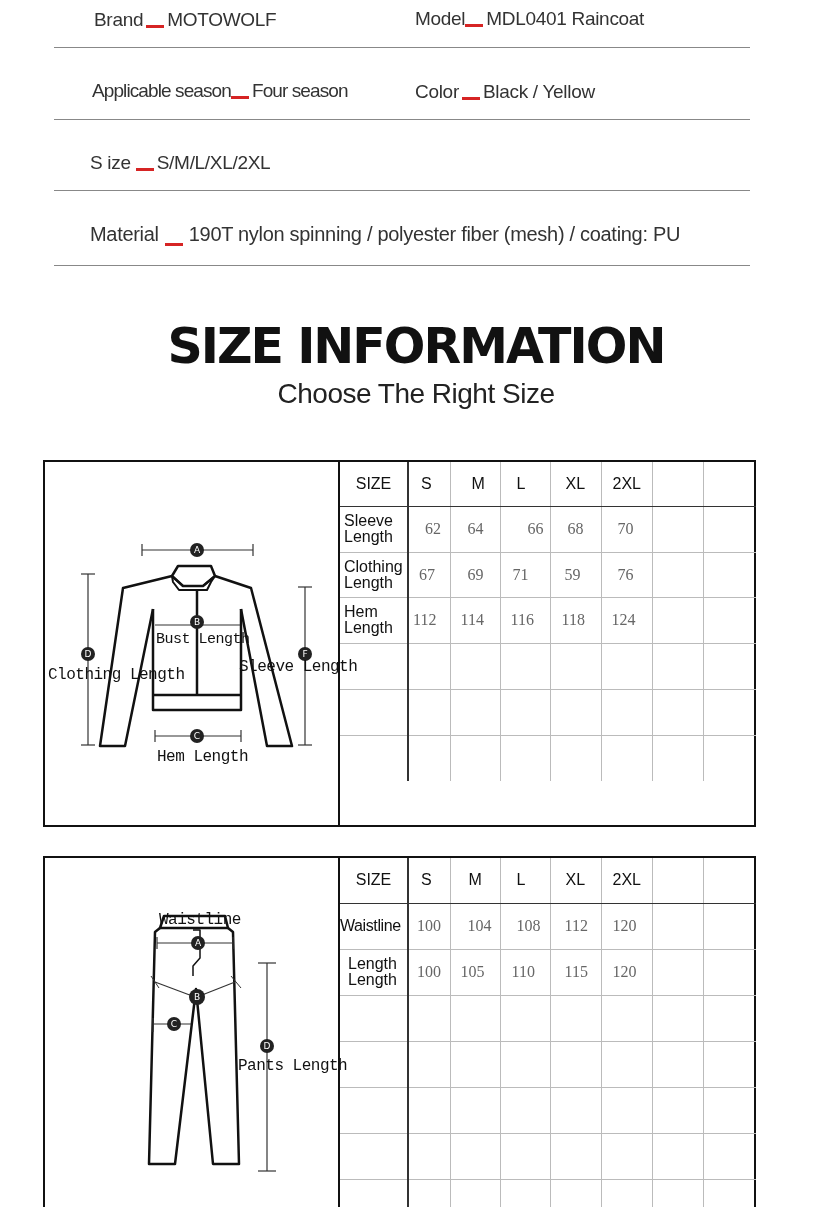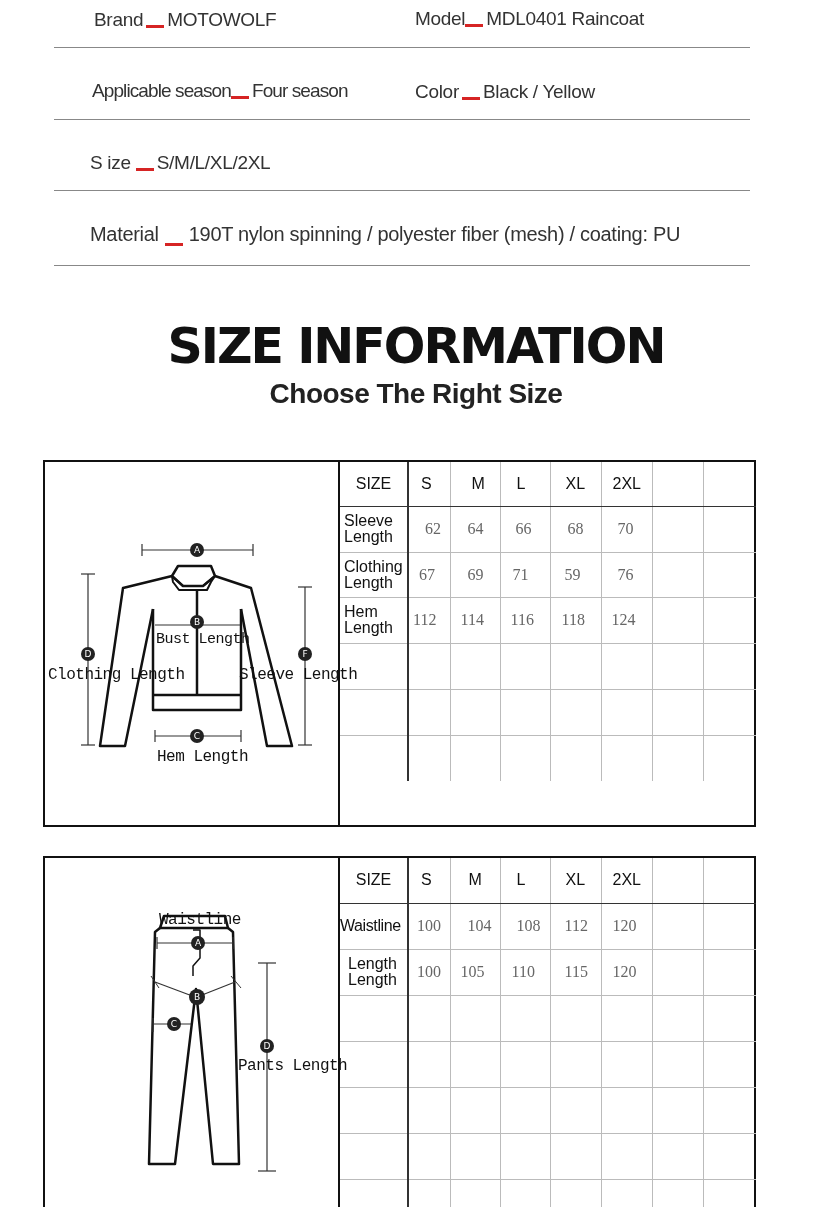--- a/index.html
+++ b/index.html
@@ -6,21 +6,21 @@
   html, body { width: 832px; height: 1207px; background: #ffffff; overflow: hidden; }
   body { position: relative; font-family: "Liberation Sans", "DejaVu Sans", sans-serif; color: #222; }
 
   .spec-row { position: absolute; left: 54px; width: 696px; border-bottom: 1px solid #888; }
   .spec-item { position: absolute; font-size: 19px; color: #333; white-space: nowrap; letter-spacing: -0.3px; }
   .spec-label { display: inline; }
   .dash { display: inline-block; width: 18px; height: 3px; background: #d62424; vertical-align: -2px; margin: 0 3px 0 3px; }
   .spec-value { display: inline; }
 
   .title { position: absolute; left: 0; width: 832px; top: 318px; text-align: center; font-family: "DejaVu Sans", sans-serif; font-weight: bold; font-size: 49px; letter-spacing: -2px; color: #111; }
-  .subtitle { position: absolute; left: 0; width: 832px; top: 378px; text-align: center; font-size: 28px; color: #222; letter-spacing: -0.5px; font-weight: bold; }
+  .subtitle { position: absolute; left: 0; width: 832px; top: 378px; text-align: center; font-size: 28px; color: #222; letter-spacing: -0.5px; }
 
   .panel { position: absolute; left: 43px; width: 713px; border: 2px solid #111; background: #fff; }
   .figure { position: absolute; left: 0; top: 0; width: 295px; height: 100%; border-right: 2px solid #111; }
   .figure svg { position: absolute; left: 0; top: 0; }
   .fig-label { position: absolute; font-size: 15px; color: #111; white-space: nowrap; letter-spacing: -0.5px; font-family: Liberation Mono, monospace; }
 
   table.size-table { position: absolute; left: 295px; top: 0; width: 416px; border-collapse: collapse; table-layout: fixed; }
   table.size-table td, table.size-table th { border: 1px solid #bbb; font-weight: normal; }
   table.size-table tr:first-child td, table.size-table tr:first-child th { border-top: none; }
   table.size-table tr > *:last-child { border-right: none; }
@@ -107,21 +107,21 @@
       <g fill="#fff" font-family="DejaVu Sans, sans-serif" font-size="9" text-anchor="middle">
         <text x="152" y="91">A</text>
         <text x="152" y="163">B</text>
         <text x="152" y="277">C</text>
         <text x="43" y="195">D</text>
         <text x="260" y="195">F</text>
       </g>
     </svg>
     <div class="fig-label" style="left:111px; top:169px;">Bust Length</div>
     <div class="fig-label" style="left:3px; top:204px; font-size:16px;">Clothing Length</div>
-    <div class="fig-label" style="left:194px; top:204px; font-size:16px;">Sleeve Length</div>
+    <div class="fig-label" style="left:194px; top:196px; font-size:16px;">Sleeve Length</div>
     <div class="fig-label" style="left:112px; top:286px; font-size:16px;">Hem Length</div>
   </div>
 
   <table class="size-table">
     <colgroup>
       <col style="width:68px">
         <col style="width:42px">
         <col style="width:50px">
         <col style="width:50px">
         <col style="width:51px">
@@ -137,21 +137,21 @@
       <th class="colhead" style="padding-left:16px;">L</th>
       <th class="colhead" style="padding-left:15px;">XL</th>
       <th class="colhead" style="padding-left:11px;">2XL</th>
       <th class="colhead"></th>
       <th class="colhead"></th>
     </tr>
     <tr style="height:46px;">
       <td class="rowhead"><span>Sleeve</span><br><span>Length</span></td>
       <td class="val" style="padding-left:16px;">62</td>
       <td class="val" style="padding-left:17px;">64</td>
-      <td class="val" style="padding-left:15px;">66</td>
+      <td class="val" style="padding-left:27px;">66</td>
       <td class="val" style="padding-left:17px;">68</td>
       <td class="val" style="padding-left:16px;">70</td>
       <td class="val"></td>
       <td class="val"></td>
     </tr>
     <tr style="height:45px;">
       <td class="rowhead"><span>Clothing</span><br><span>Length</span></td>
       <td class="val" style="padding-left:10px;">67</td>
       <td class="val" style="padding-left:17px;">69</td>
       <td class="val" style="padding-left:12px;">71</td>

